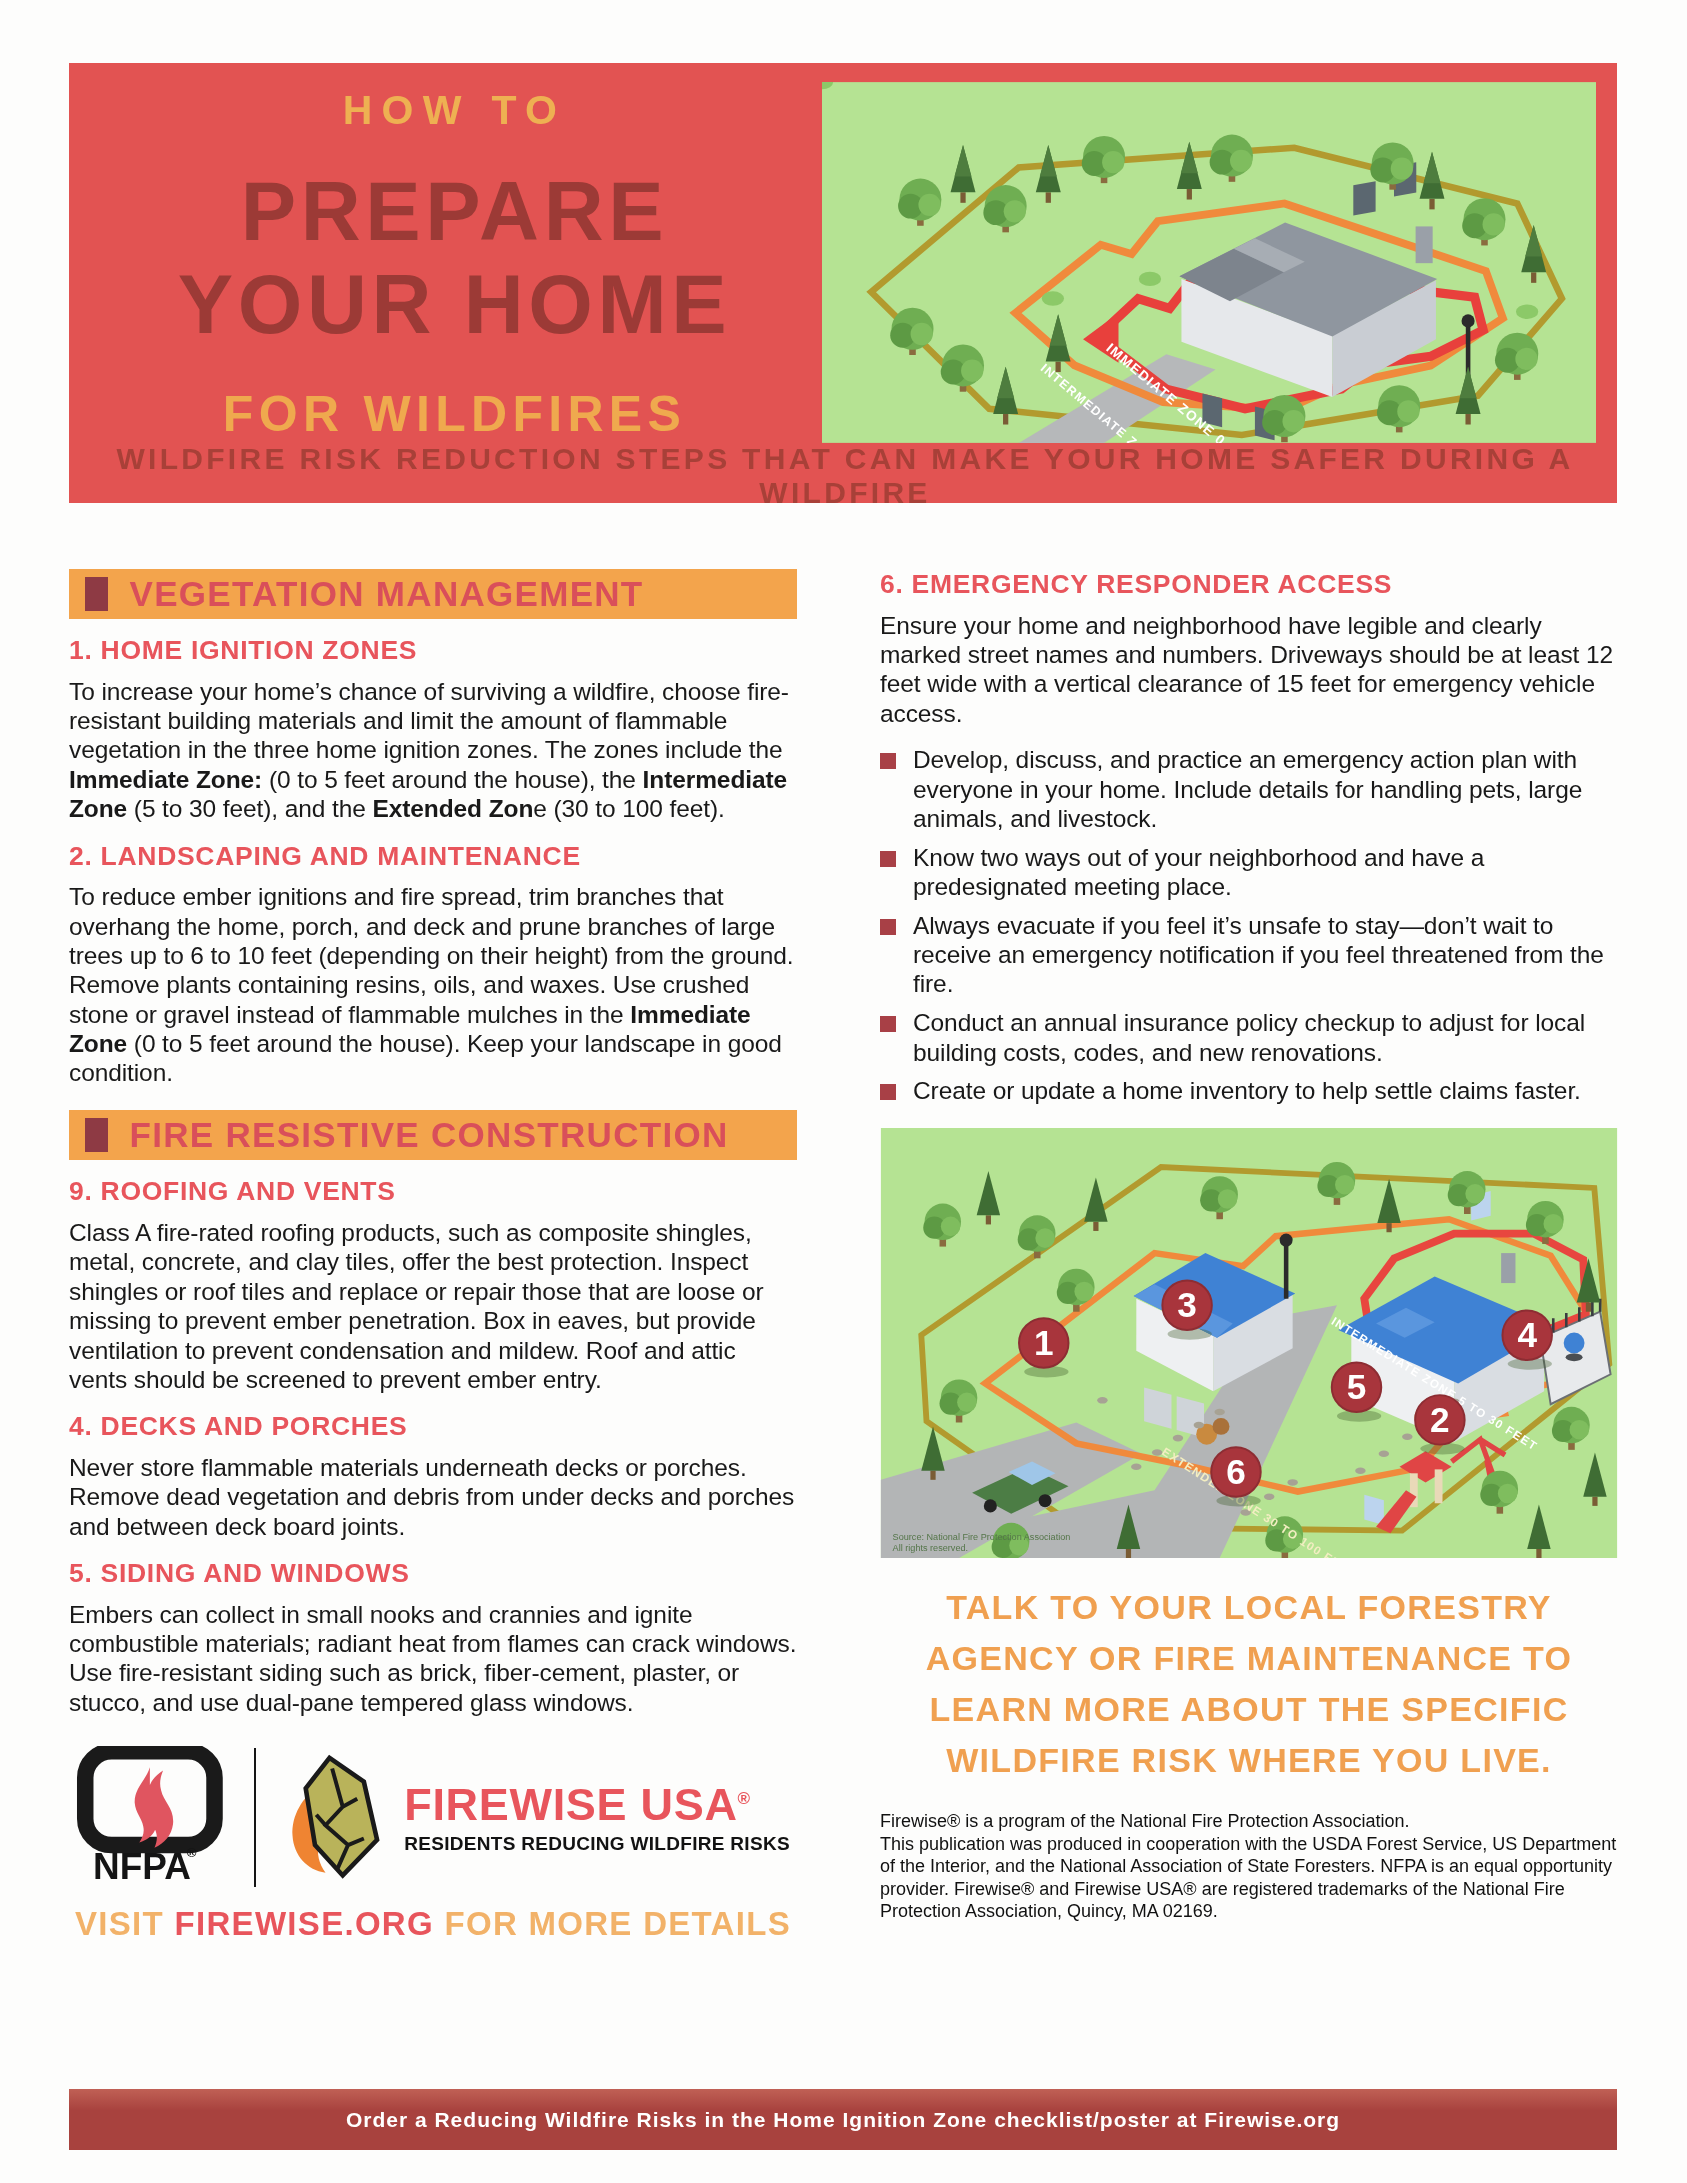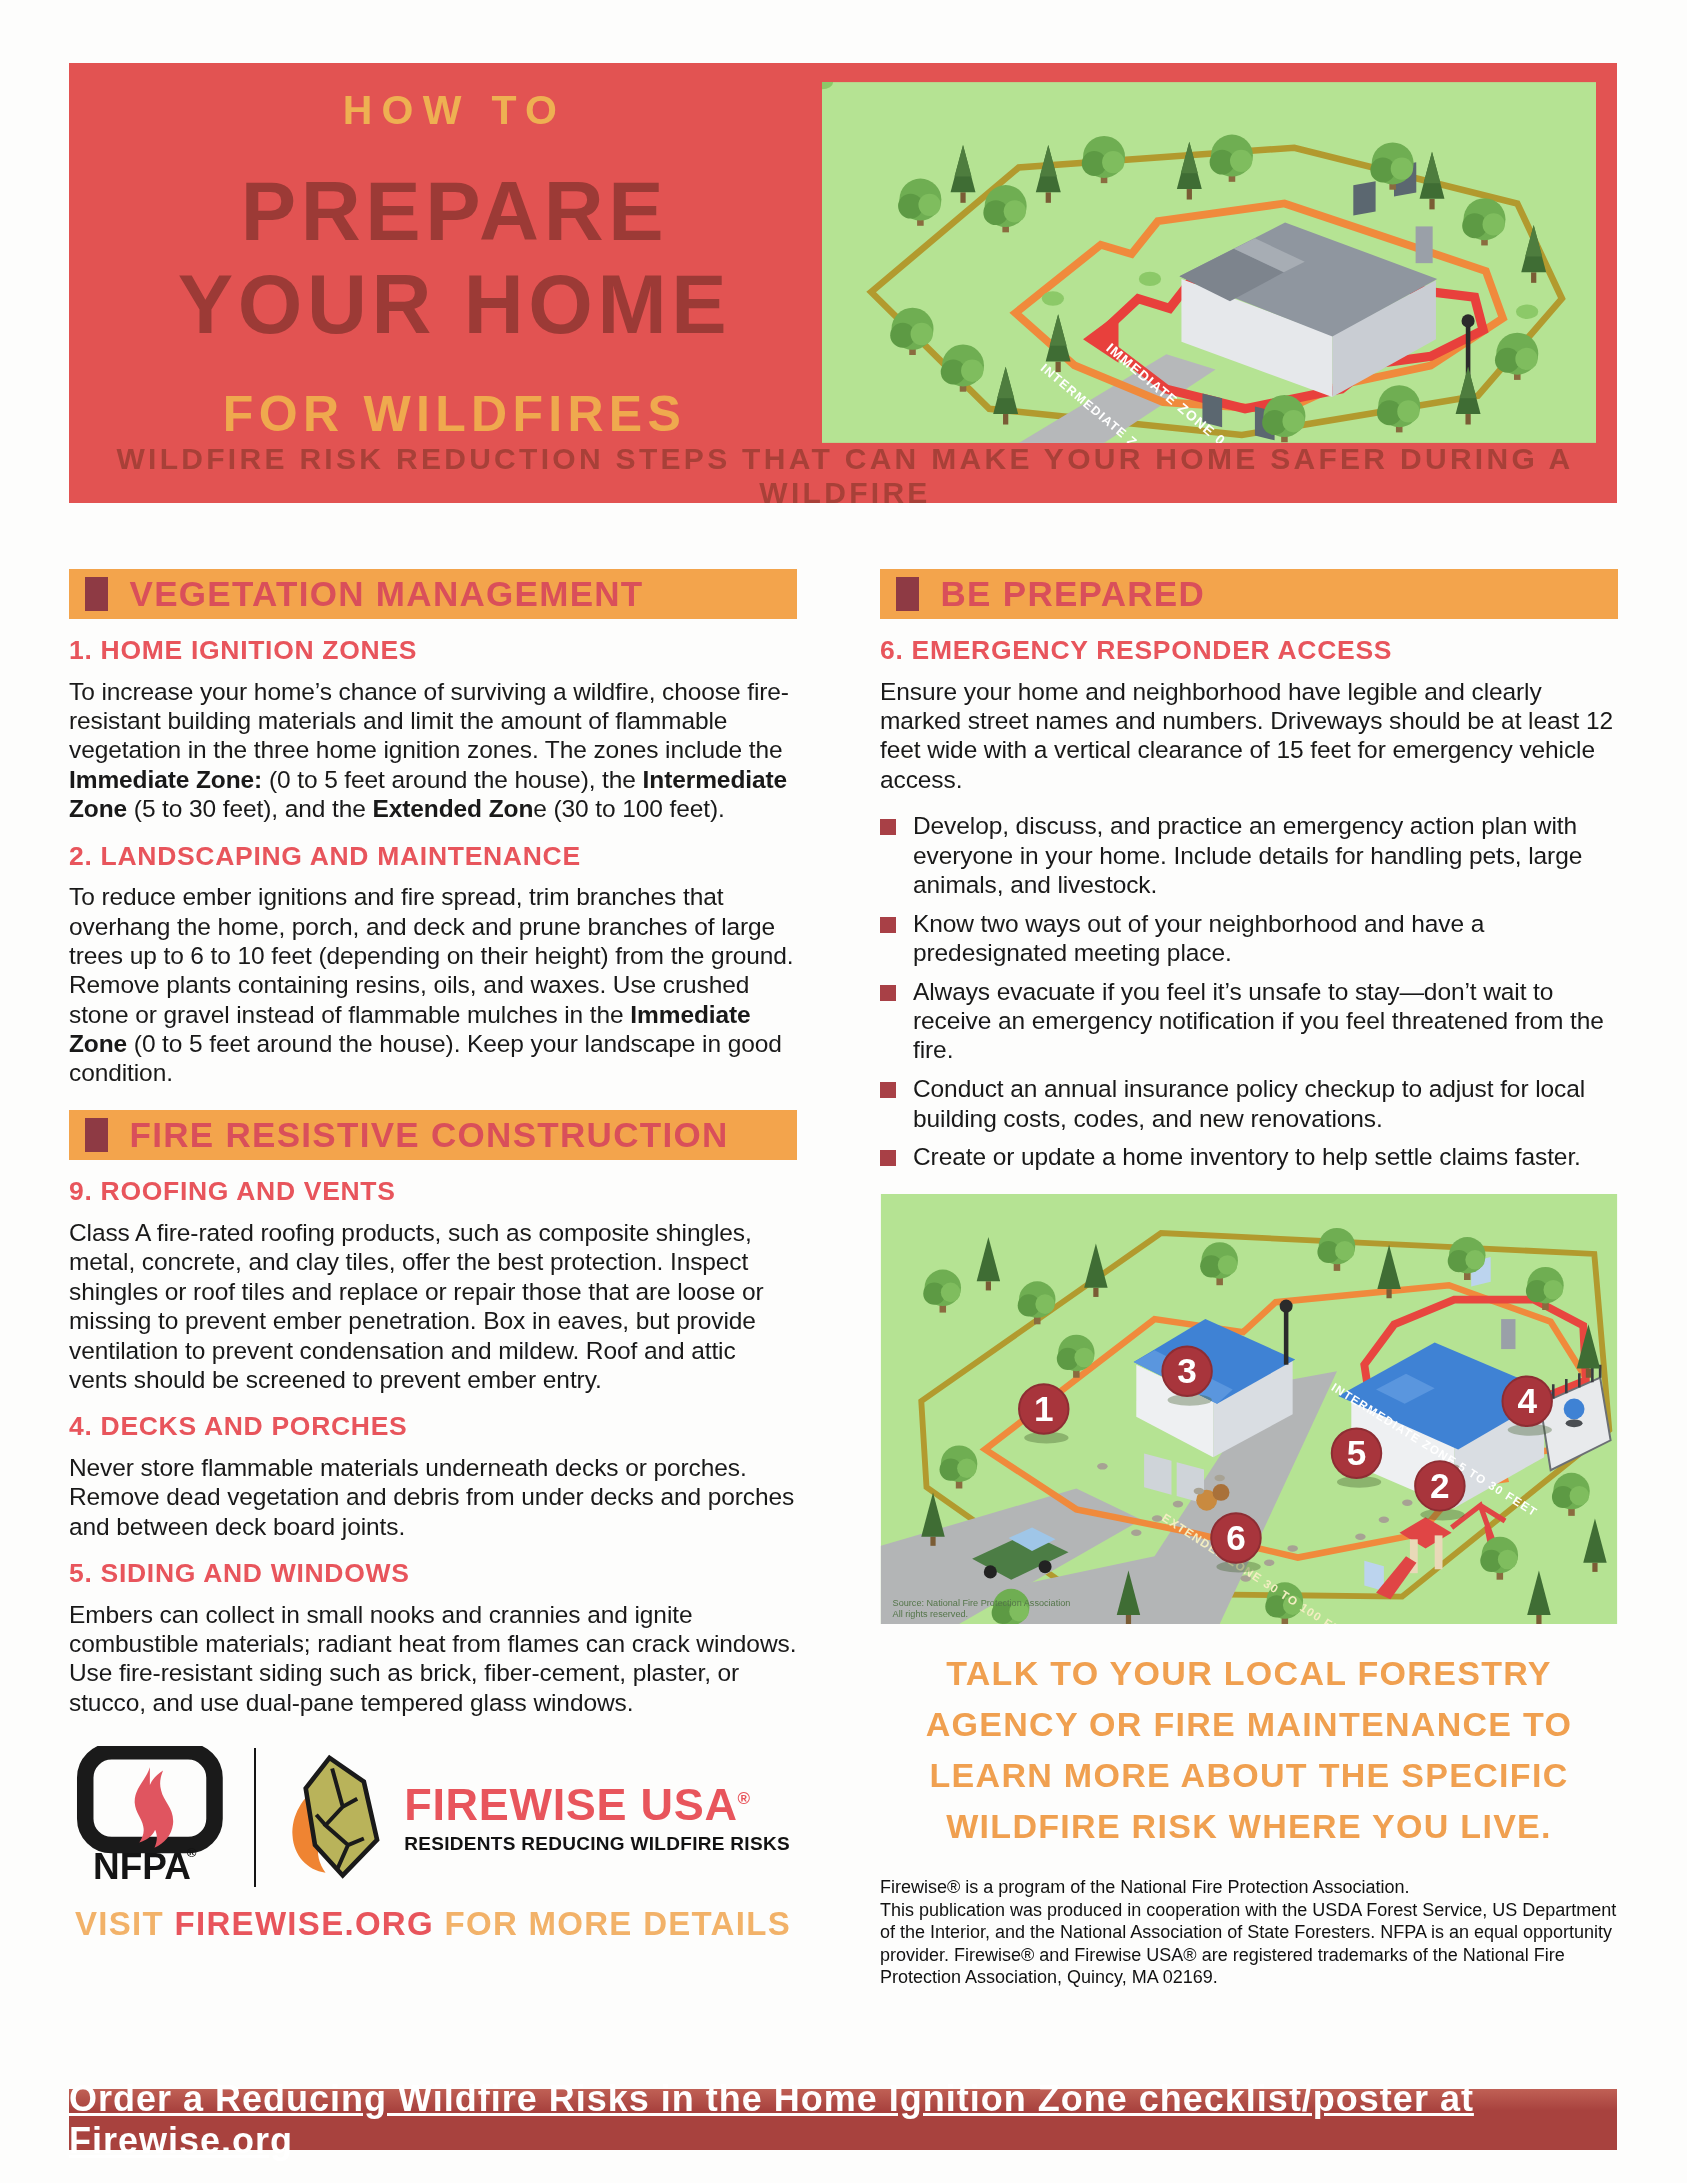--- a/index.html
+++ b/index.html
@@ -57,21 +57,21 @@
   .fw-tag { color:#121212; font-size:19px; font-weight:bold; letter-spacing:0.3px; }
 
   .visit { margin-top:17px; text-align:center; font-size:33px; font-weight:bold; letter-spacing:1.3px; }
   .visit .v-pre, .visit .v-post { color:#f2b269; }
   .visit .v-link { color:#e8555c; }
 
   
   .bottombar { position:absolute; left:69px; top:2089px; width:1548px; height:61px;
                background:linear-gradient(180deg,#c06055 0%, #a8423e 35%, #a8423e 100%);
                display:flex; align-items:center; justify-content:center; }
-  .bottombar span { color:#ffffff; font-size:36px; font-weight:bold; letter-spacing:1px;text-decoration:underline; }
+  .bottombar span { color:#ffffff; font-size:21px; font-weight:bold; letter-spacing:1px; }
 
   svg text { font-family:"Liberation Sans", sans-serif; }
 </style>
 </head>
 <body>
 
 <div class="page">
 
   <header class="banner">
     <div class="banner-left">
@@ -225,24 +225,20 @@
           <div class="fw-tag">RESIDENTS REDUCING WILDFIRE RISKS</div>
         </div>
       </div>
 
       <div class="visit">
         <span class="v-pre">VISIT </span><span class="v-link">FIREWISE.ORG</span><span class="v-post"> FOR MORE DETAILS</span>
       </div>
     </section>
 
     <section>
-      <div class="secbar">
-        <span class="sq"></span>
-        <span class="t">BE PREPARED</span>
-      </div>
 
       <div class="item">
         <h3>6. EMERGENCY RESPONDER ACCESS</h3>
         <p><span>Ensure your home and neighborhood have legible and clearly marked street names and numbers. Driveways should be at least 12 feet wide with a vertical clearance of 15 feet for emergency vehicle access.</span></p>
       </div>
 
       <ul class="bullets">
         <li>
             <span class="bsq"></span>
             <span>Develop, discuss, and practice an emergency action plan with everyone in your home. Include details for handling pets, large animals, and livestock.</span>

